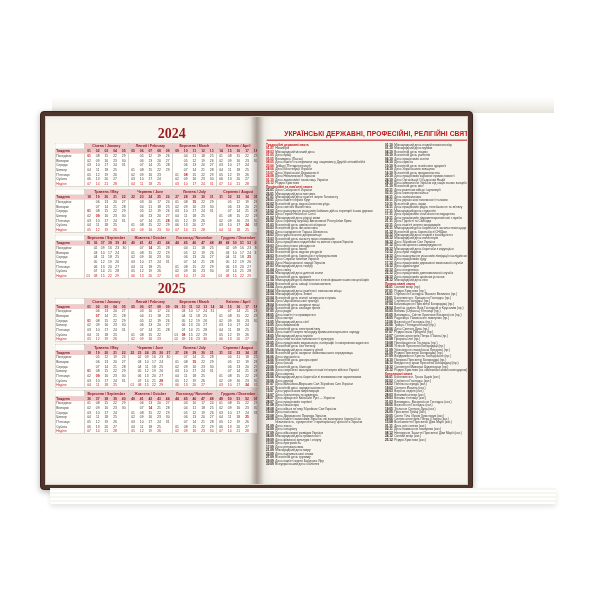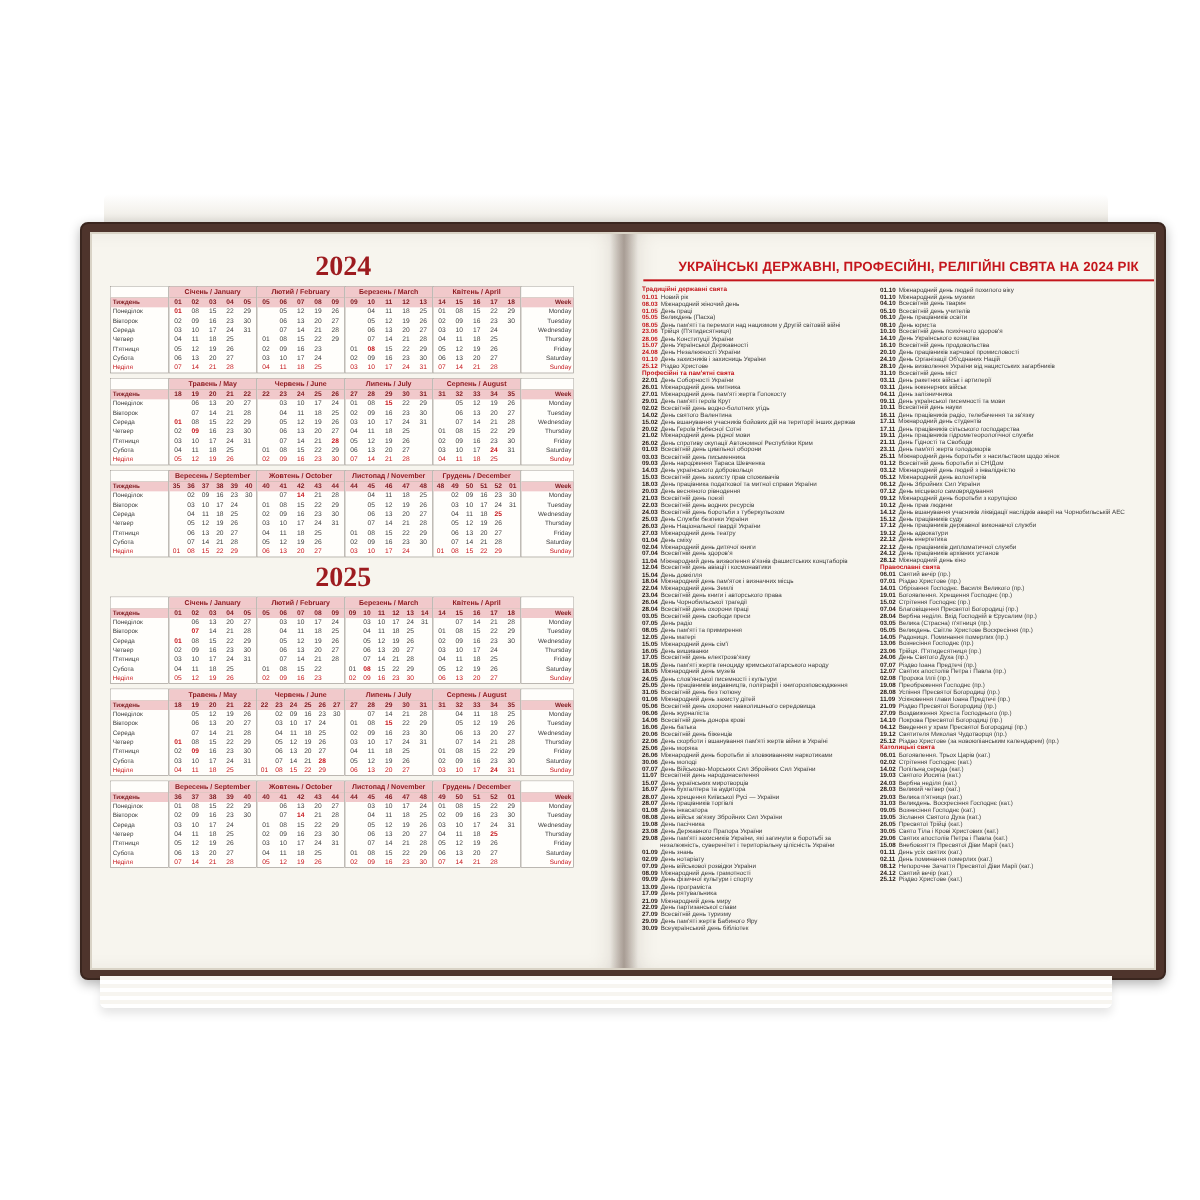--- a/index.html
+++ b/index.html
@@ -5,21 +5,21 @@
   html,body{margin:0;padding:0;}
   body{width:600px;height:600px;position:relative;background:#ffffff;overflow:hidden;
        font-family:"Liberation Sans",sans-serif;}
   
   .edge-top{position:absolute;left:52px;right:46px;top:97px;height:16px;border-radius:3px 3px 0 0;
     background:linear-gradient(to bottom,#ffffff 0,#f4f2ed 55%,#e6e3dc 100%);}
   .edge-bottom{position:absolute;left:50px;right:44px;top:488px;height:16px;border-radius:0 0 3px 3px;
     background:repeating-linear-gradient(to bottom,#f7f5f0 0 2px,#ffffff 2px 4px);
     box-shadow:0 3px 5px rgba(0,0,0,.10);}
   
-  .book{position:absolute;left:40px;top:111px;width:543px;height:379px;background:#4e342c;
+  .book{position:absolute;left:40px;top:111px;width:433px;height:379px;background:#4e342c;
     border:1px solid #3a261f;border-radius:4px;box-shadow:0 2px 6px rgba(0,0,0,.30);padding:4px;box-sizing:border-box;}
   .pages{position:relative;width:100%;height:100%;display:flex;background:#f7f5ee;border:1px solid #d9d3c6;box-sizing:border-box;}
   .page{position:relative;flex:1;overflow:hidden;background:#f7f5ee;}
   .page.left{box-shadow:inset -10px 0 14px -9px rgba(60,40,30,.35);}
   .page.right{box-shadow:inset 10px 0 14px -9px rgba(60,40,30,.35);}
   .gutter{position:absolute;left:50%;top:0;bottom:0;width:14px;margin-left:-7px;
     background:linear-gradient(to right,rgba(0,0,0,0),rgba(70,45,35,.30) 50%,rgba(0,0,0,0));z-index:3;}
   
   .z{position:absolute;transform:scale(.33333);transform-origin:0 0;}
   #leftZ{left:9px;top:8px;width:700px;}

